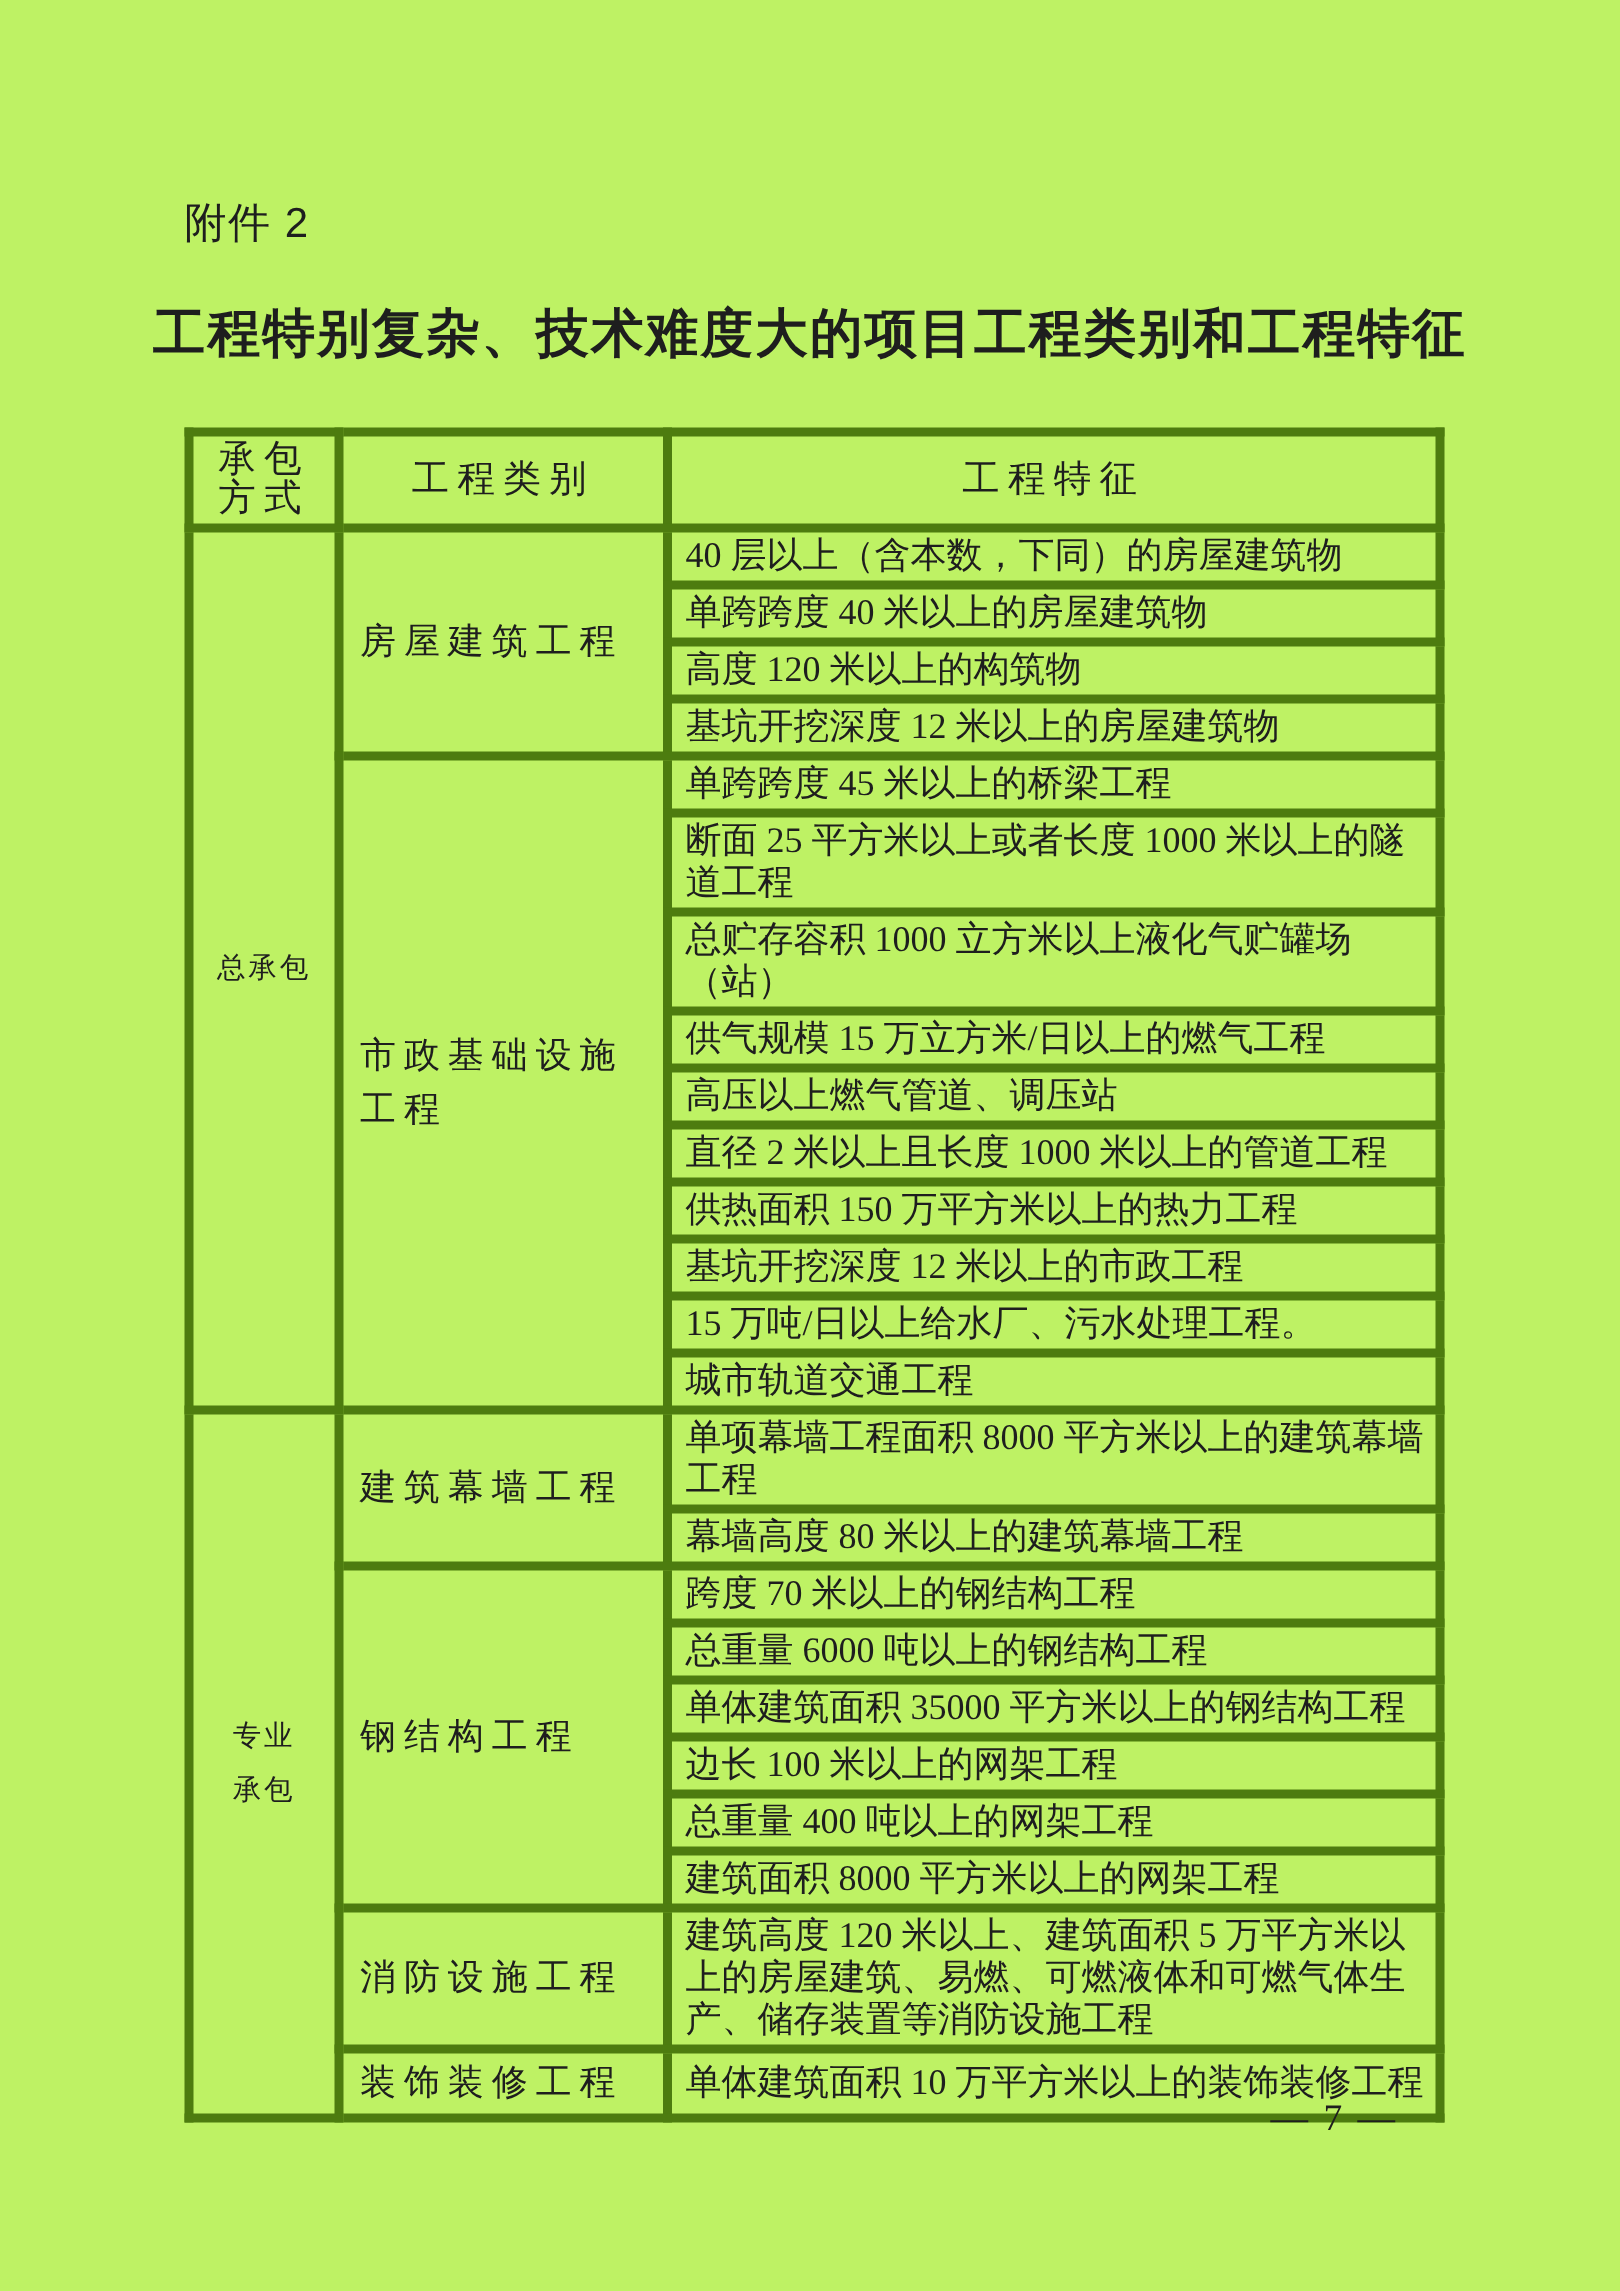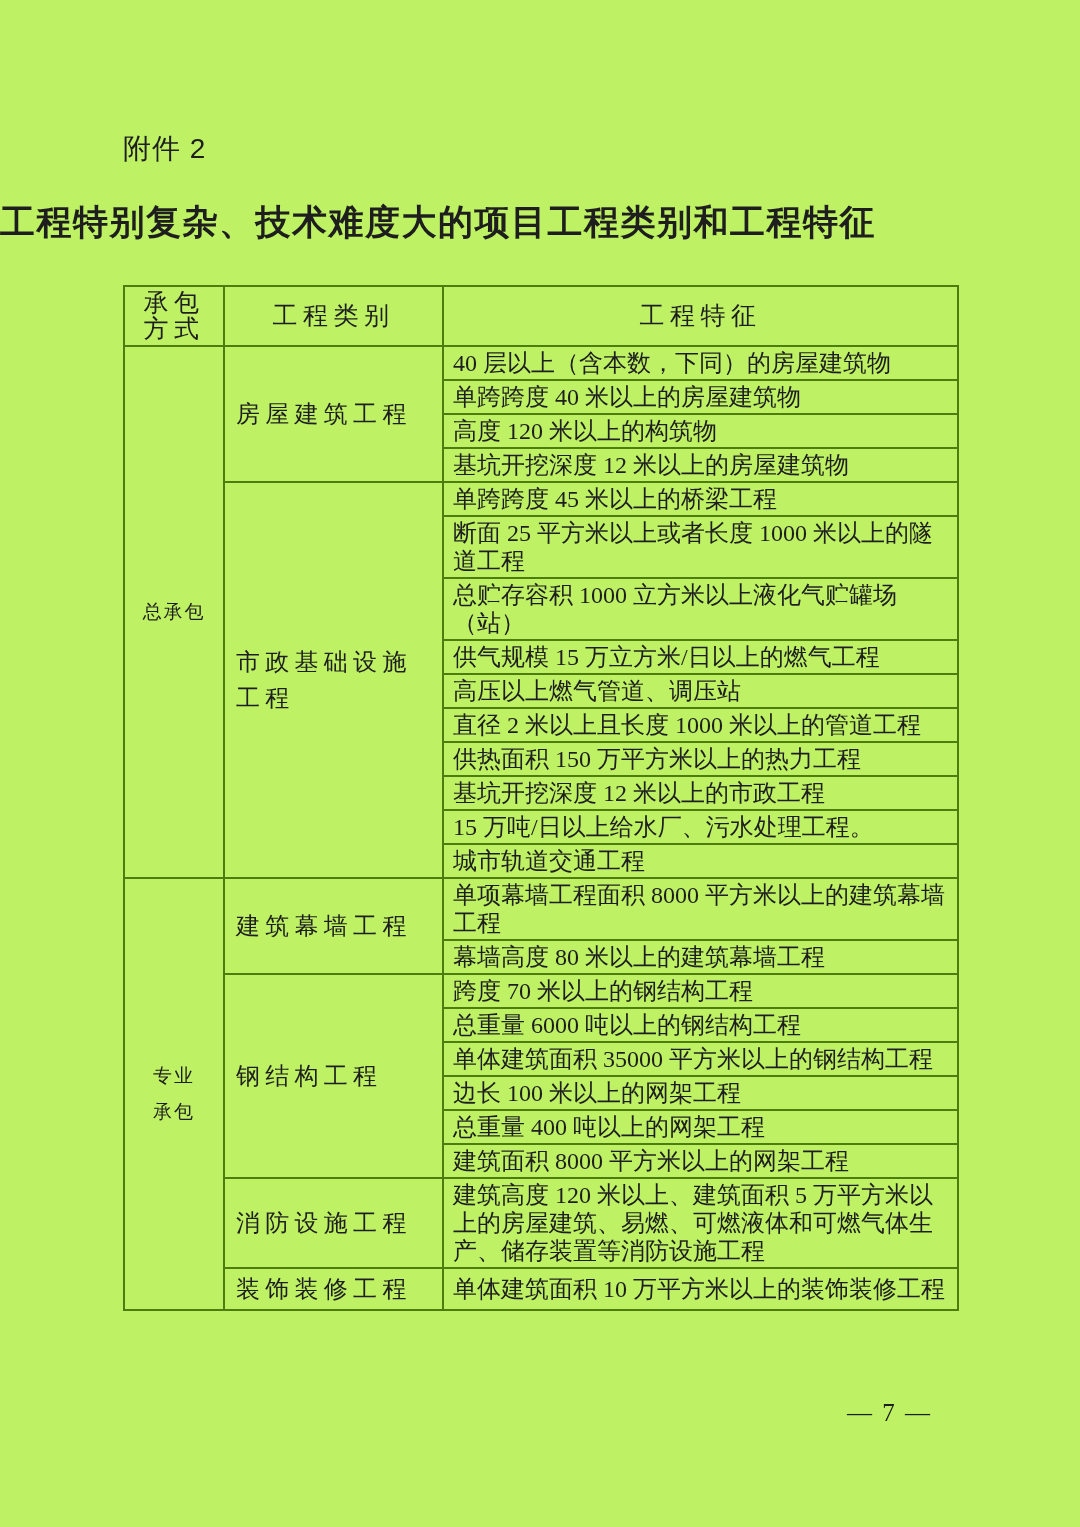--- a/index.html
+++ b/index.html
@@ -16,32 +16,33 @@
     overflow:hidden;
   }
   .attachment-label {
     position:absolute; left:123px; top:132px;
     font-family:"Liberation Sans","DejaVu Sans",sans-serif;
     font-size:28px; line-height:34px;
     letter-spacing:1px;
   }
   .doc-title {
     position:absolute; left:0; top:200px; width:1080px;
+    text-align:center;
     font-size:35px; font-weight:bold;
     letter-spacing:1.5px;
     line-height:46px;
   }
   table.doc-table {
     position:absolute; left:123px; top:285px;
     width:834px;
     border-collapse:collapse;
     table-layout:fixed;
   }
   .doc-table td, .doc-table th {
-    border:2px solid #4d7c0f;
+    border:6px solid #4d7c0f;
     overflow:hidden;
   }
   .doc-table th {
     font-weight:normal;
     font-size:25px;
     line-height:26px;
     letter-spacing:0.22em;
     text-align:center;
     vertical-align:middle;
     padding:3px 0;

